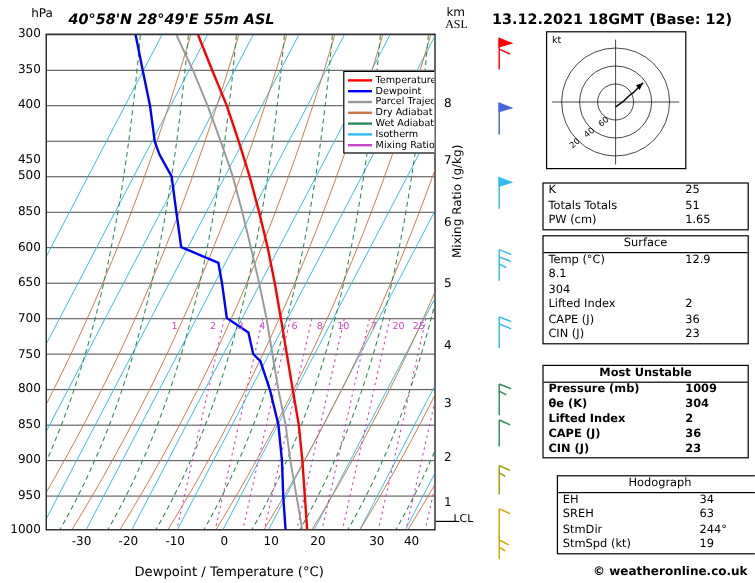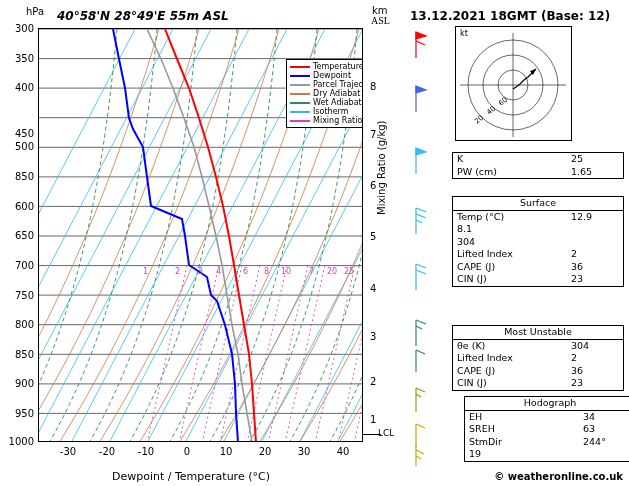--- a/index.html
+++ b/index.html
@@ -29,21 +29,21 @@
   #hodo{position:absolute;left:455px;top:26px;width:117px;height:115px;border:1px solid #000;background:#fff;box-sizing:border-box;}
   #hodo-unit{position:absolute;left:4px;top:2px;font-size:8px;}
   
   .tbox{position:absolute;left:452px;width:172px;border:1px solid #000;box-sizing:border-box;background:#fff;}
   .trow{display:flex;font-size:9.5px;line-height:12.5px;padding:0 4px;}
   .trow .k{flex:1 1 auto;}
   .trow .v{flex:0 0 48px;text-align:left;}
   .thead{font-size:9.5px;line-height:12.5px;text-align:center;border-top:1px solid #000;border-bottom:1px solid #000;}
   #tbl1{top:152px;}
   #tbl2{top:196px;}
-  #tbl3{top:325px;}
+  #tbl3{top:304px;font-weight:bold;}
   #tbl4{top:396px;margin-left:12px;}
   
   #footer{position:absolute;right:6px;bottom:4px;font-size:10px;font-weight:bold;}
   
   #barbs{position:absolute;left:396px;top:28px;width:40px;height:440px;}
 </style>
 </head>
 <body>
 
 <div class="lbl" id="hpa-label">hPa</div>
@@ -193,21 +193,21 @@
 <div class="plabel" style="left:8px;top:378px;">900</div>
 <div class="plabel" style="left:8px;top:408px;">950</div>
 <div class="plabel" style="left:8px;top:436px;">1000</div>
 
 <div class="tlabel" style="left:53px;top:446px;">-30</div>
 <div class="tlabel" style="left:92px;top:446px;">-20</div>
 <div class="tlabel" style="left:131px;top:446px;">-10</div>
 <div class="tlabel" style="left:172px;top:446px;">0</div>
 <div class="tlabel" style="left:211px;top:446px;">10</div>
 <div class="tlabel" style="left:250px;top:446px;">20</div>
-<div class="tlabel" style="left:289px;top:446px;">30</div>
+<div class="tlabel" style="left:299px;top:446px;">30</div>
 <div class="tlabel" style="left:328px;top:446px;">40</div>
 <div id="xaxis-title">Dewpoint / Temperature (°C)</div>
 
 <div class="kmlabel" style="top:81px;">8</div>
 <div class="kmlabel" style="top:129px;">7</div>
 <div class="kmlabel" style="top:180px;">6</div>
 <div class="kmlabel" style="top:231px;">5</div>
 <div class="kmlabel" style="top:283px;">4</div>
 <div class="kmlabel" style="top:331px;">3</div>
 <div class="kmlabel" style="top:376px;">2</div>
@@ -296,20 +296,24 @@
     <polygon points="80,42 74,44 77,48" fill="#000"></polygon>
   </svg>
 </div>
 
 <div class="tbox" id="tbl1">
   <div class="trow">
       <span class="k">K</span>
       <span class="v">25</span>
     </div>
   <div class="trow">
+      <span class="k">Totals Totals</span>
+      <span class="v">51</span>
+    </div>
+  <div class="trow">
       <span class="k">PW (cm)</span>
       <span class="v">1.65</span>
     </div>
 </div>
 
 <div class="tbox" id="tbl2">
   <div class="thead" style="border-top:none;">Surface</div>
   <div class="trow">
       <span class="k">Temp (°C)</span>
       <span class="v">12.9</span>
@@ -330,20 +334,24 @@
     </div>
   <div class="trow">
       <span class="k">CIN (J)</span>
       <span class="v">23</span>
     </div>
 </div>
 
 <div class="tbox" id="tbl3">
   <div class="thead" style="border-top:none;">Most Unstable</div>
   <div class="trow">
+      <span class="k">Pressure (mb)</span>
+      <span class="v">1009</span>
+    </div>
+  <div class="trow">
       <span class="k">θe (K)</span>
       <span class="v">304</span>
     </div>
   <div class="trow">
       <span class="k">Lifted Index</span>
       <span class="v">2</span>
     </div>
   <div class="trow">
       <span class="k">CAPE (J)</span>
       <span class="v">36</span>
@@ -362,17 +370,18 @@
     </div>
   <div class="trow">
       <span class="k">SREH</span>
       <span class="v">63</span>
     </div>
   <div class="trow">
       <span class="k">StmDir</span>
       <span class="v">244°</span>
     </div>
   <div class="trow">
+      <span class="k">StmSpd (kt)</span>
       <span class="v">19</span>
     </div>
 </div>
 
 <div id="footer">© weatheronline.co.uk</div>
 
 </body></html>

